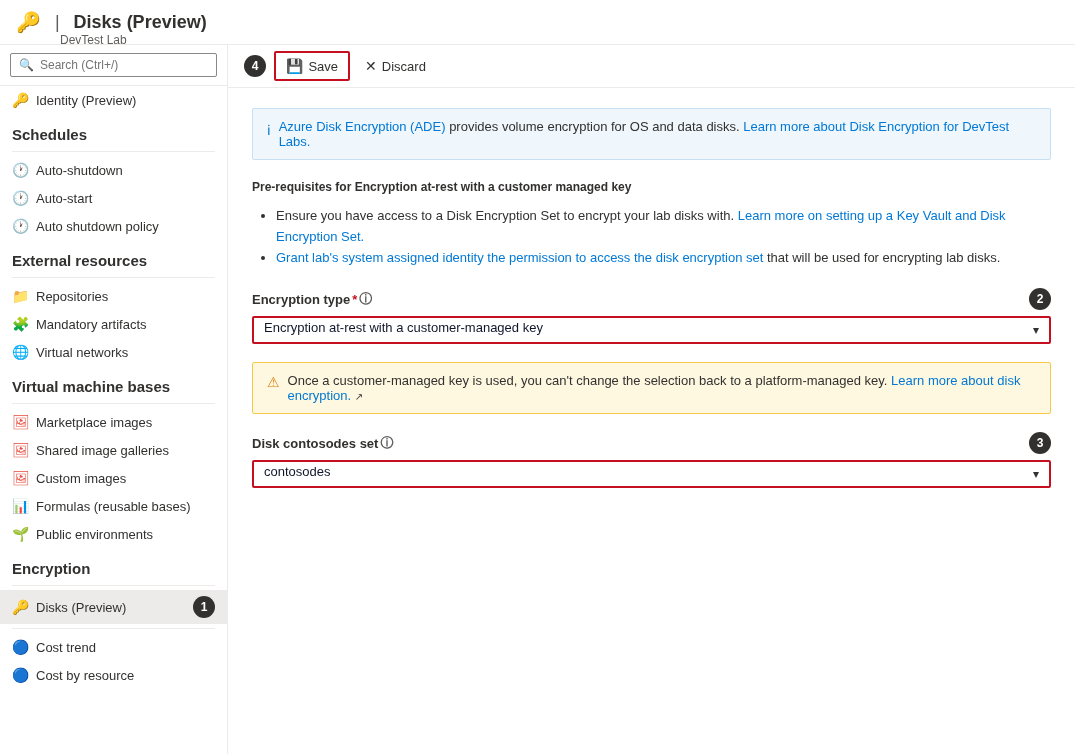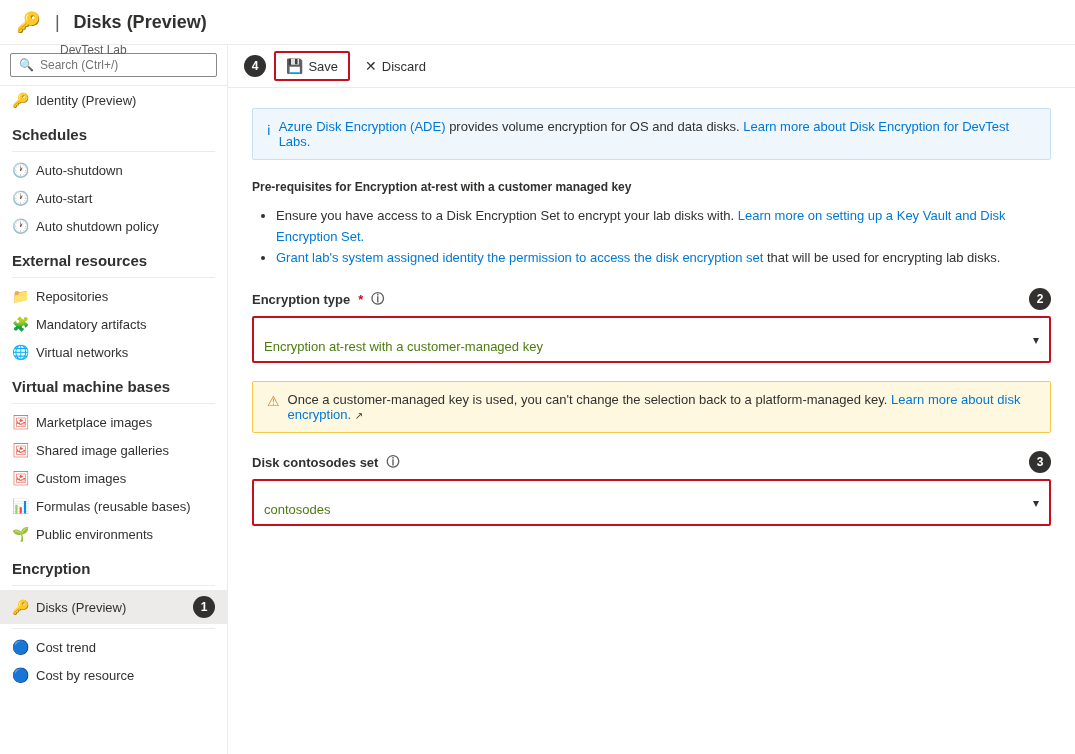--- a/index.html
+++ b/index.html
@@ -186,44 +186,44 @@
       line-height: 1.6;
     }
     .bullet-list li a { color: #0078d4; text-decoration: none; }
 
     .form-group {
       margin-bottom: 18px;
     }
     .form-label {
       display: flex;
       align-items: center;
-      gap: 8px;
+      gap: 2px;
       font-size: 13px;
       font-weight: 600;
       margin-bottom: 6px;
       color: #323130;
     }
     .form-label .required { color: #c50f1f; }
     .form-label .info-circle { color: #605e5c; font-size: 13px; cursor: pointer; }
 
     .form-select-wrapper {
       position: relative;
       border: 2px solid #c50f1f;
       border-radius: 2px;
       background: #fff;
       display: flex;
       align-items: center;
     }
     .form-select {
       flex: 1;
       border: none;
       outline: none;
-      padding: 21px 32px 7px 10px;
-      font-size: 13px;
-      color: #4d7c0f;
+      padding: 2px 32px 7px 10px;
+      font-size: 13px;
+      color: #0f172a;
       background: transparent;
       appearance: none;
       -webkit-appearance: none;
       cursor: pointer;
     }
     .select-chevron {
       position: absolute;
       right: 10px;
       color: #323130;
       pointer-events: none;
@@ -262,21 +262,21 @@
     .sub-header-text { font-size: 12px; color: #605e5c; }
   </style>
 </head>
 <body>
 
 <div class="top-header">
   <span class="key-icon icon-key">🔑</span>
   <span class="separator">|</span>
   <span class="title">Disks (Preview)</span>
   <br>
-  <div style="position:absolute;left:60px;top:42px;text-align:center;">
+  <div style="position:absolute;left:60px;top:32px;text-align:center;">
     <span class="sub-header-text">DevTest Lab</span>
   </div>
 </div>
 
 <div class="main-container">
 
   <div class="sidebar">
     <div class="sidebar-search">
       <div class="sidebar-search-box">
         <span class="search-icon-svg">🔍</span>

